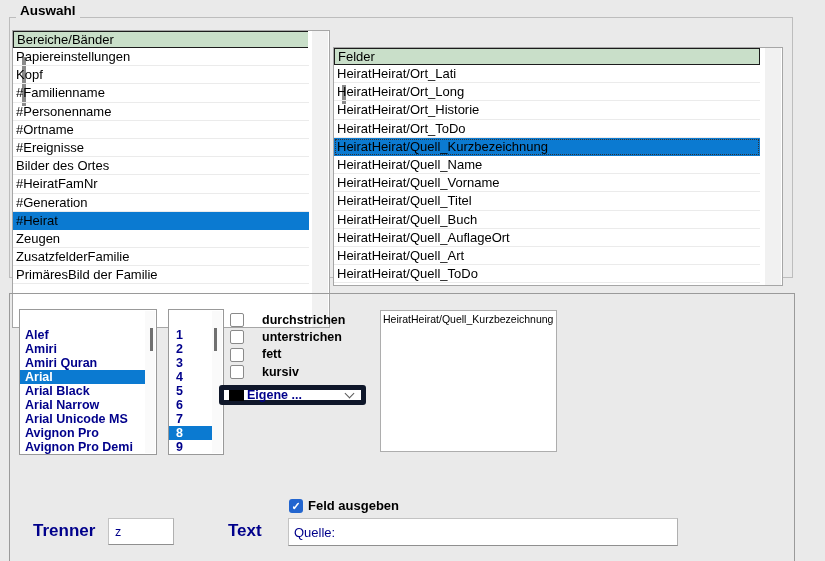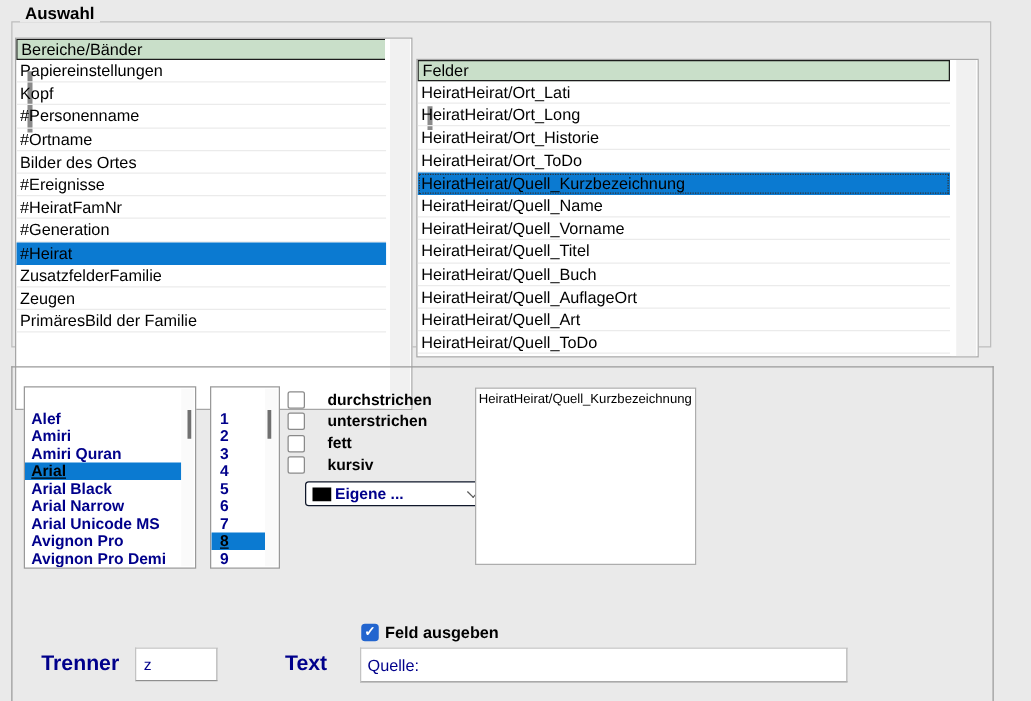--- a/index.html
+++ b/index.html
@@ -42,32 +42,32 @@
   .smalllist{position:absolute;background:#fff;border:1px solid #999;
              overflow:hidden;box-sizing:border-box;}
   #font-list{left:19px;top:309px;width:138px;height:146px;}
   #size-list{left:168px;top:309px;width:56px;height:146px;}
   .small-rows{position:absolute;left:0;top:18px;bottom:0;overflow:hidden;}
   #font-list .small-rows{width:125px;}
   #size-list .small-rows{width:43px;}
   .frow{height:14px;line-height:14px;font-size:12.5px;font-weight:bold;
         color:#00008b;padding-left:5px;white-space:nowrap;overflow:hidden;}
   #size-list .frow{padding-left:7px;}
-  .frow.sel{background:#0b7ad1;color:#000000;text-decoration:underline;}
+  .frow.sel{background:#0b7ad1;color:#ffffff;}
   .small-track{position:absolute;top:1px;right:1px;bottom:1px;width:10px;background:#fafafa;}
   #font-list .vthumb{left:130px;top:18px;width:3px;height:23px;background:#707070;}
   #size-list .vthumb{left:45px;top:18px;width:3px;height:23px;background:#707070;}
 
   .fmt-check{position:absolute;left:230px;display:flex;align-items:center;gap:18px;height:14px;}
   .cbox{width:12px;height:12px;background:#fff;border:1px solid #8a8a8a;
         border-radius:2px;flex:0 0 auto;}
   .fmt-check .cb-label{font-weight:bold;font-size:12.5px;line-height:13px;}
 
-  #color-combo{position:absolute;left:244px;top:385px;width:147px;height:20px;
-        background:#fff;border:1px solid #0f172a;border-radius:3px;
+  #color-combo{position:absolute;left:219px;top:385px;width:147px;height:20px;
+        background:#fff;border:5px solid #0f172a;border-radius:3px;
         display:flex;align-items:center;box-sizing:border-box;}
   .swatch{width:15px;height:11px;background:#000;margin-left:5px;flex:0 0 auto;}
   .combo-label{font-weight:bold;font-size:12.5px;color:#00008b;margin-left:3px;white-space:nowrap;}
   .chevron{margin-left:auto;margin-right:8px;width:6px;height:6px;
         border-right:1.4px solid #5a5a5a;border-bottom:1.4px solid #5a5a5a;
         transform:rotate(45deg);margin-top:-3px;flex:0 0 auto;}
 
   #preview-box{position:absolute;left:380px;top:310px;width:177px;height:142px;
         background:#fff;border:1px solid #adadad;box-sizing:border-box;
         font-size:10.5px;line-height:12px;padding:2px 1px 0 2px;
@@ -98,29 +98,30 @@
 
   <div class="biglist" id="bereiche-list">
     <div class="list-scrollcol">
       <div class="list-track"></div>
     </div>
     <div class="vthumb"></div>
     <div class="list-header">Bereiche/Bänder</div>
     <div class="list-rows">
         <div class="lrow">Papiereinstellungen</div>
         <div class="lrow">Kopf</div>
+        <div class="lrow">#Familienname</div>
         <div class="lrow">#Personenname</div>
         <div class="lrow">#Ortname</div>
+        <div class="lrow">#Ereignisse</div>
         <div class="lrow">Bilder des Ortes</div>
-        <div class="lrow">#Ereignisse</div>
         <div class="lrow">#HeiratFamNr</div>
         <div class="lrow">#Generation</div>
         <div class="lrow sel">#Heirat</div>
+        <div class="lrow">Zeugen</div>
         <div class="lrow">ZusatzfelderFamilie</div>
-        <div class="lrow">Zeugen</div>
         <div class="lrow">PrimäresBild der Familie</div>
       </div>
   </div>
 
   <div class="biglist" id="felder-list">
     <div class="list-scrollcol">
       <div class="list-track"></div>
     </div>
     <div class="vthumb"></div>
     <div class="list-header">Felder</div>

